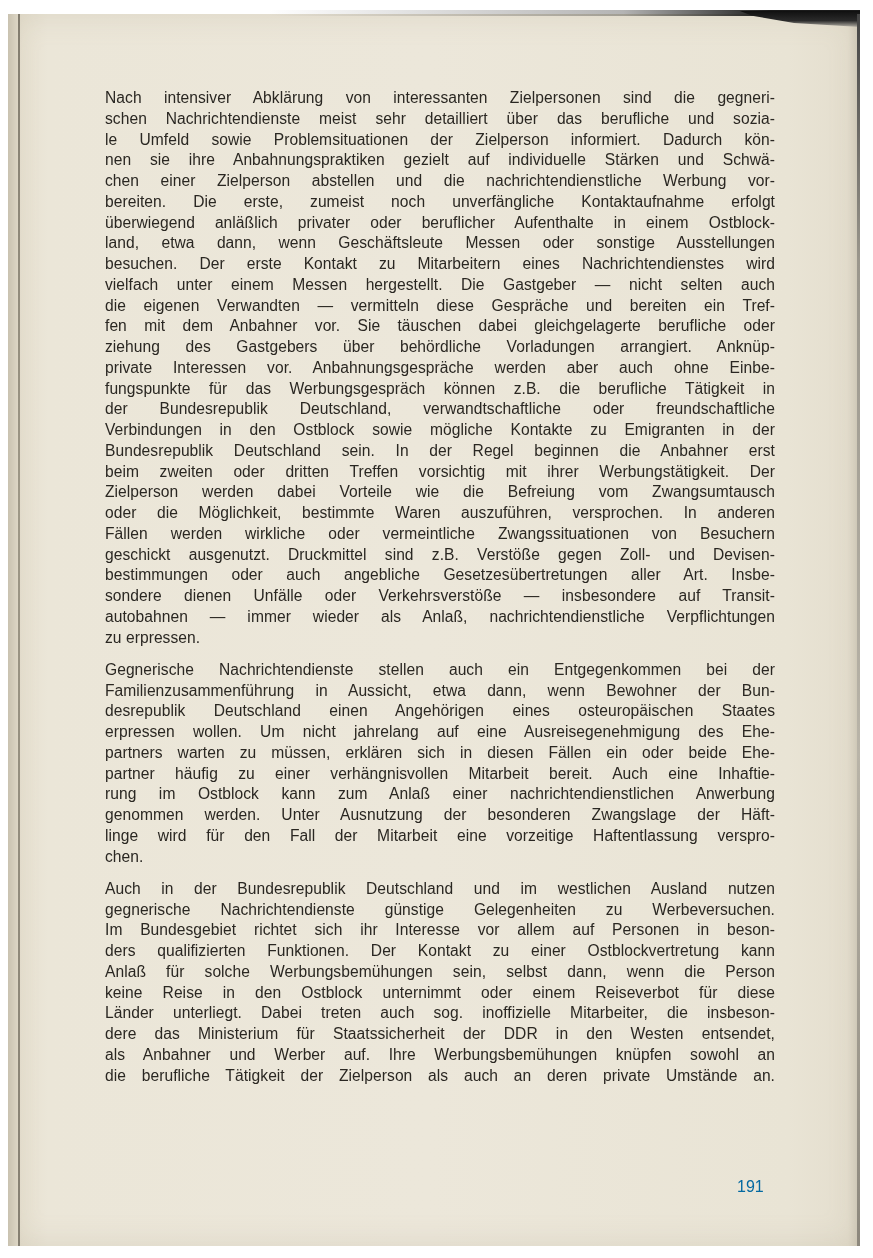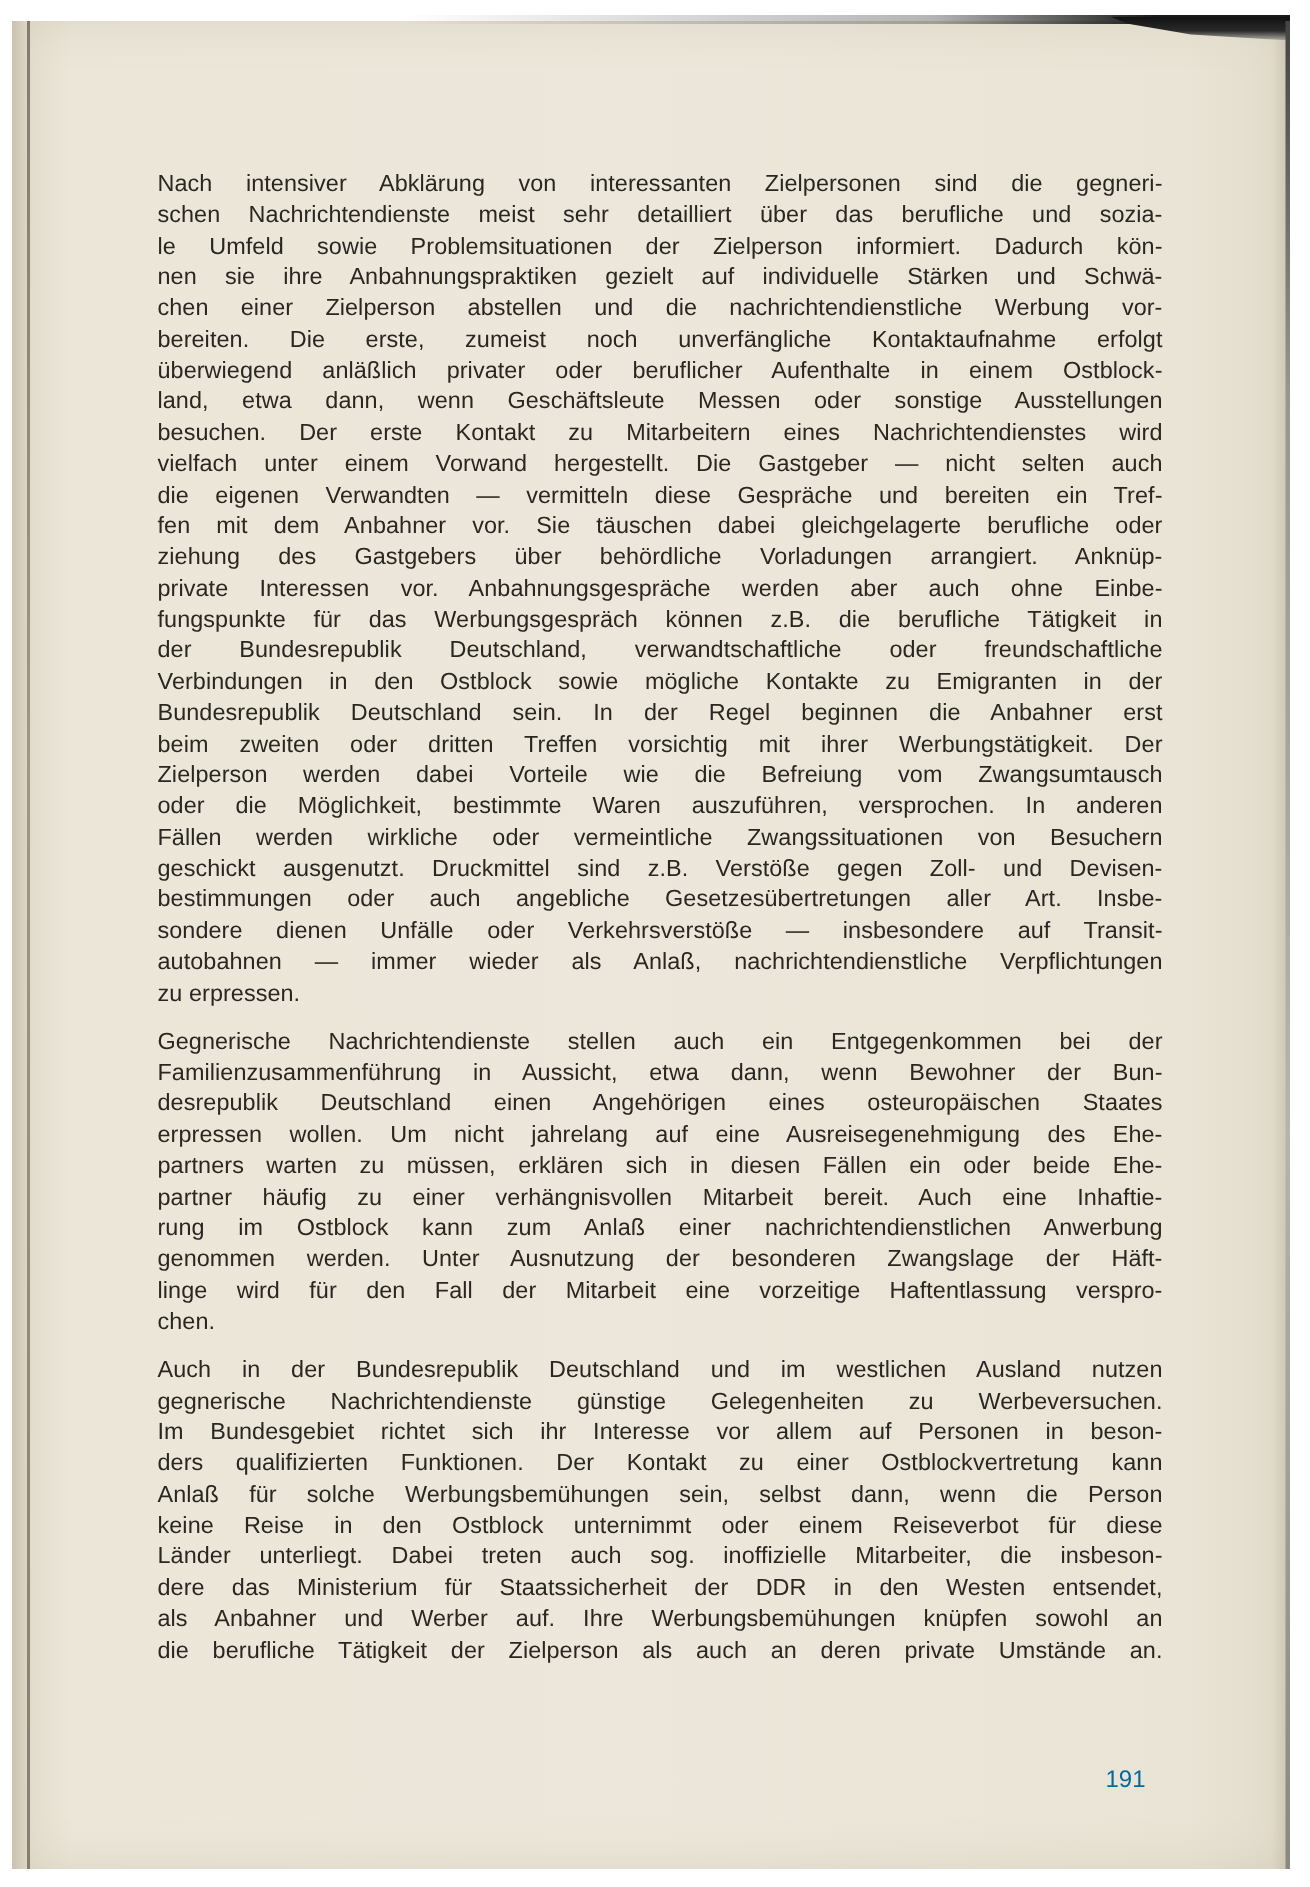--- a/index.html
+++ b/index.html
@@ -68,21 +68,20 @@
     position: absolute;
     left: 105px;
     top: 88px;
     width: 670px;
     font-family: "Liberation Sans", sans-serif;
     font-size: 15.6px;
     line-height: 20.75px;
     color: #2a2722;
     text-align: justify;
     letter-spacing: 0.05px;
-    margin-top: 25px;
   }
   .text-block p {
     margin: 0 0 11.5px 0;
     hyphens: manual;
   }
   .line {
     display: block;
     text-align: justify;
     text-align-last: justify;
     white-space: nowrap;
@@ -114,21 +113,21 @@
   <p>
     <span class="line">Nach intensiver Abklärung von interessanten Zielpersonen sind die gegneri-</span>
     <span class="line">schen Nachrichtendienste meist sehr detailliert über das berufliche und sozia-</span>
     <span class="line">le Umfeld sowie Problemsituationen der Zielperson informiert. Dadurch kön-</span>
     <span class="line">nen sie ihre Anbahnungspraktiken gezielt auf individuelle Stärken und Schwä-</span>
     <span class="line">chen einer Zielperson abstellen und die nachrichtendienstliche Werbung vor-</span>
     <span class="line">bereiten. Die erste, zumeist noch unverfängliche Kontaktaufnahme erfolgt</span>
     <span class="line">überwiegend anläßlich privater oder beruflicher Aufenthalte in einem Ostblock-</span>
     <span class="line">land, etwa dann, wenn Geschäftsleute Messen oder sonstige Ausstellungen</span>
     <span class="line">besuchen. Der erste Kontakt zu Mitarbeitern eines Nachrichtendienstes wird</span>
-    <span class="line">vielfach unter einem Vorwand hergestellt. Die Gastgeber — nicht selten auch</span>
+    <span class="line">vielfach unter einem Messen hergestellt. Die Gastgeber — nicht selten auch</span>
     <span class="line">die eigenen Verwandten — vermitteln diese Gespräche und bereiten ein Tref-</span>
     <span class="line">fen mit dem Anbahner vor. Sie täuschen dabei gleichgelagerte berufliche oder</span>
     <span class="line">ziehung des Gastgebers über behördliche Vorladungen arrangiert. Anknüp-</span>
     <span class="line">private Interessen vor. Anbahnungsgespräche werden aber auch ohne Einbe-</span>
     <span class="line">fungspunkte für das Werbungsgespräch können z.B. die berufliche Tätigkeit in</span>
     <span class="line">der Bundesrepublik Deutschland, verwandtschaftliche oder freundschaftliche</span>
     <span class="line">Verbindungen in den Ostblock sowie mögliche Kontakte zu Emigranten in der</span>
     <span class="line">Bundesrepublik Deutschland sein. In der Regel beginnen die Anbahner erst</span>
     <span class="line">beim zweiten oder dritten Treffen vorsichtig mit ihrer Werbungstätigkeit. Der</span>
     <span class="line">Zielperson werden dabei Vorteile wie die Befreiung vom Zwangsumtausch</span>

